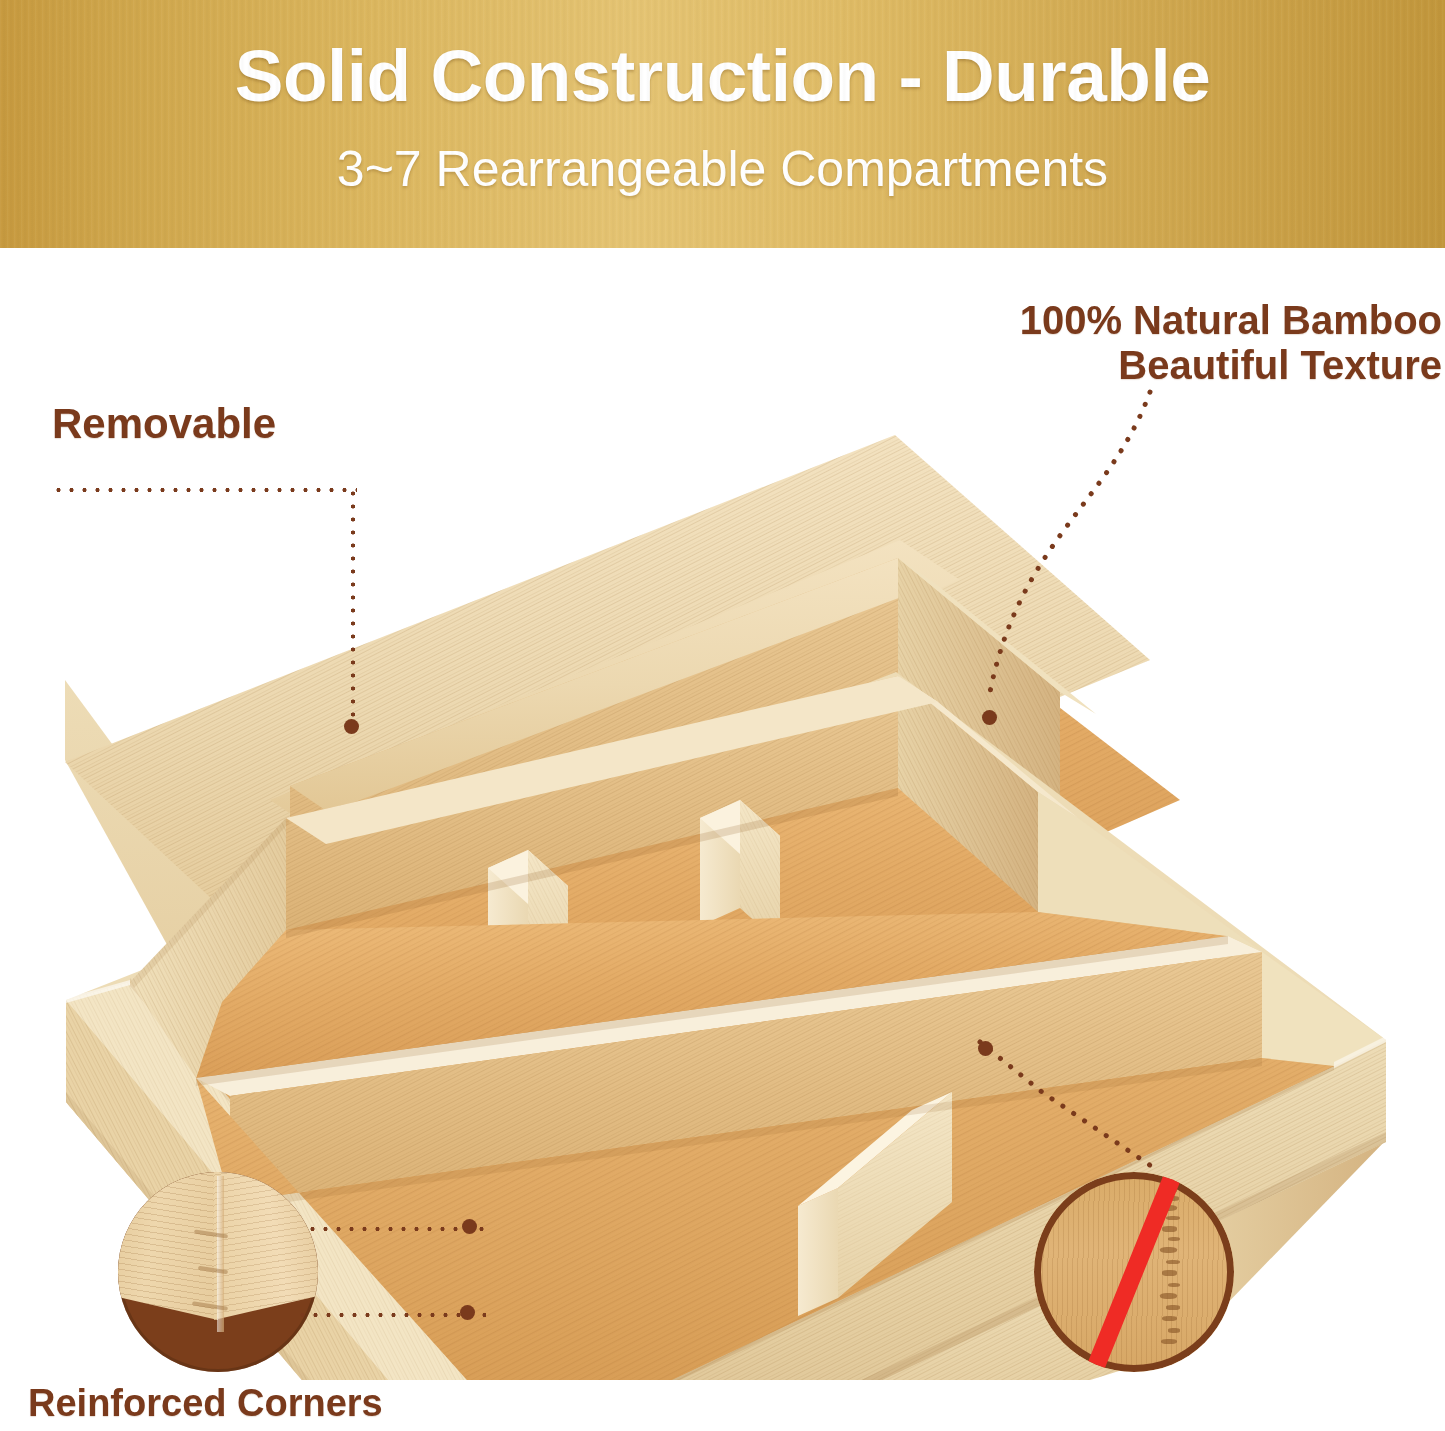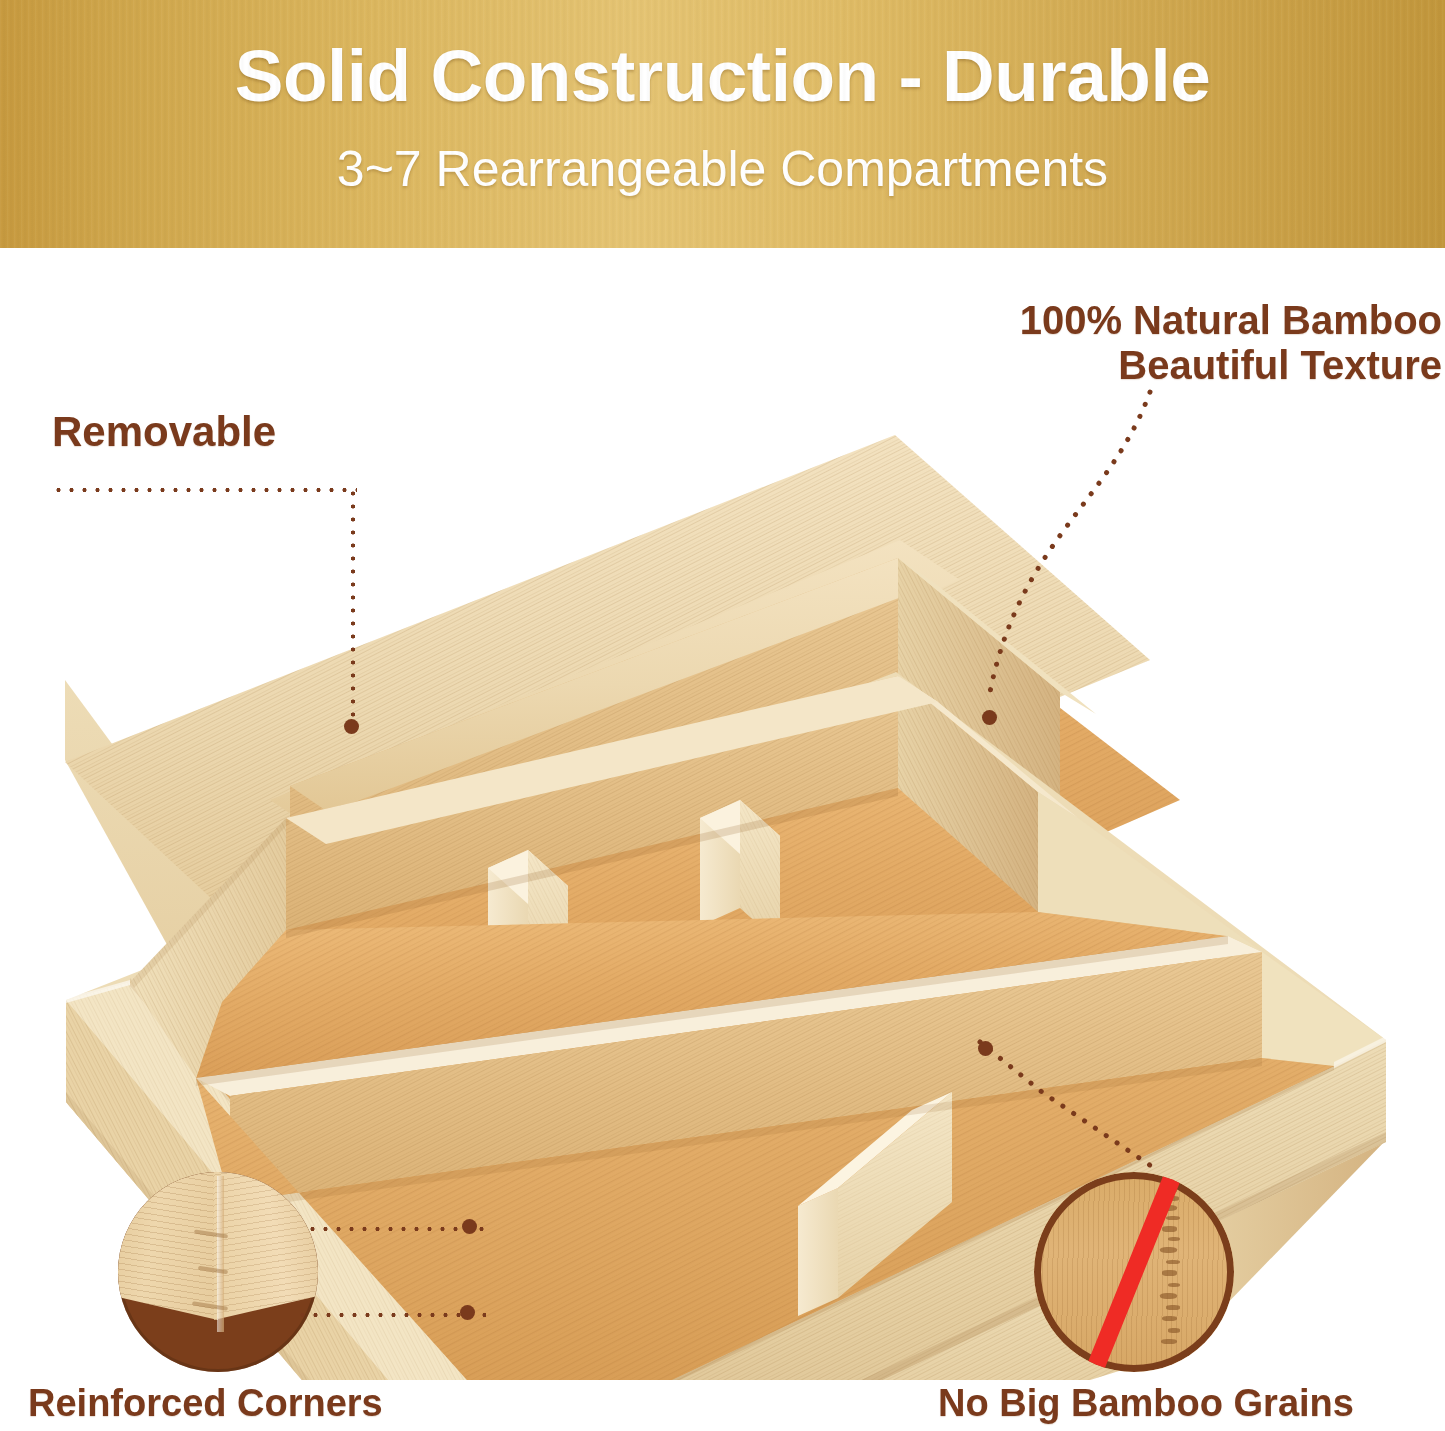--- a/index.html
+++ b/index.html
@@ -88,21 +88,20 @@
   }
   #label-natural-bamboo {
     left: 822px; top: 298px;
     width: 620px;
     text-align: right;
     font-size: 40px;
   }
   #label-removable {
     left: 52px; top: 400px;
     font-size: 42px;
-    margin-top: 8px;
   }
   #label-reinforced-corners {
     left: 28px; top: 1382px;
     font-size: 38px;
   }
   #label-no-grains {
     left: 938px; top: 1382px;
     font-size: 38px;
   }
 
@@ -558,15 +557,14 @@
       <div class="gspeck" style="left:12%;top:75%;width:52%;height:3%;"></div>
       <div class="gspeck" style="left:34%;top:82%;width:38%;height:2.4%;"></div>
       <div class="gspeck" style="left:10%;top:88%;width:54%;height:3%;"></div>
     </div>
     <div class="slash"></div>
   </div>
   <svg id="svg-grains">
     <path d="M 20 12 L 82 62 L 200 142" fill="none" stroke="#7a3a1c" stroke-width="5" stroke-linecap="round" stroke-dasharray="0.1 13"></path>
   </svg>
   <div class="enddot" id="enddot-grains"></div>
-  <div class="callout" id="label-no-grains">No Big Bamboo Grains</div>
 
 </div>
 
 </body></html>

